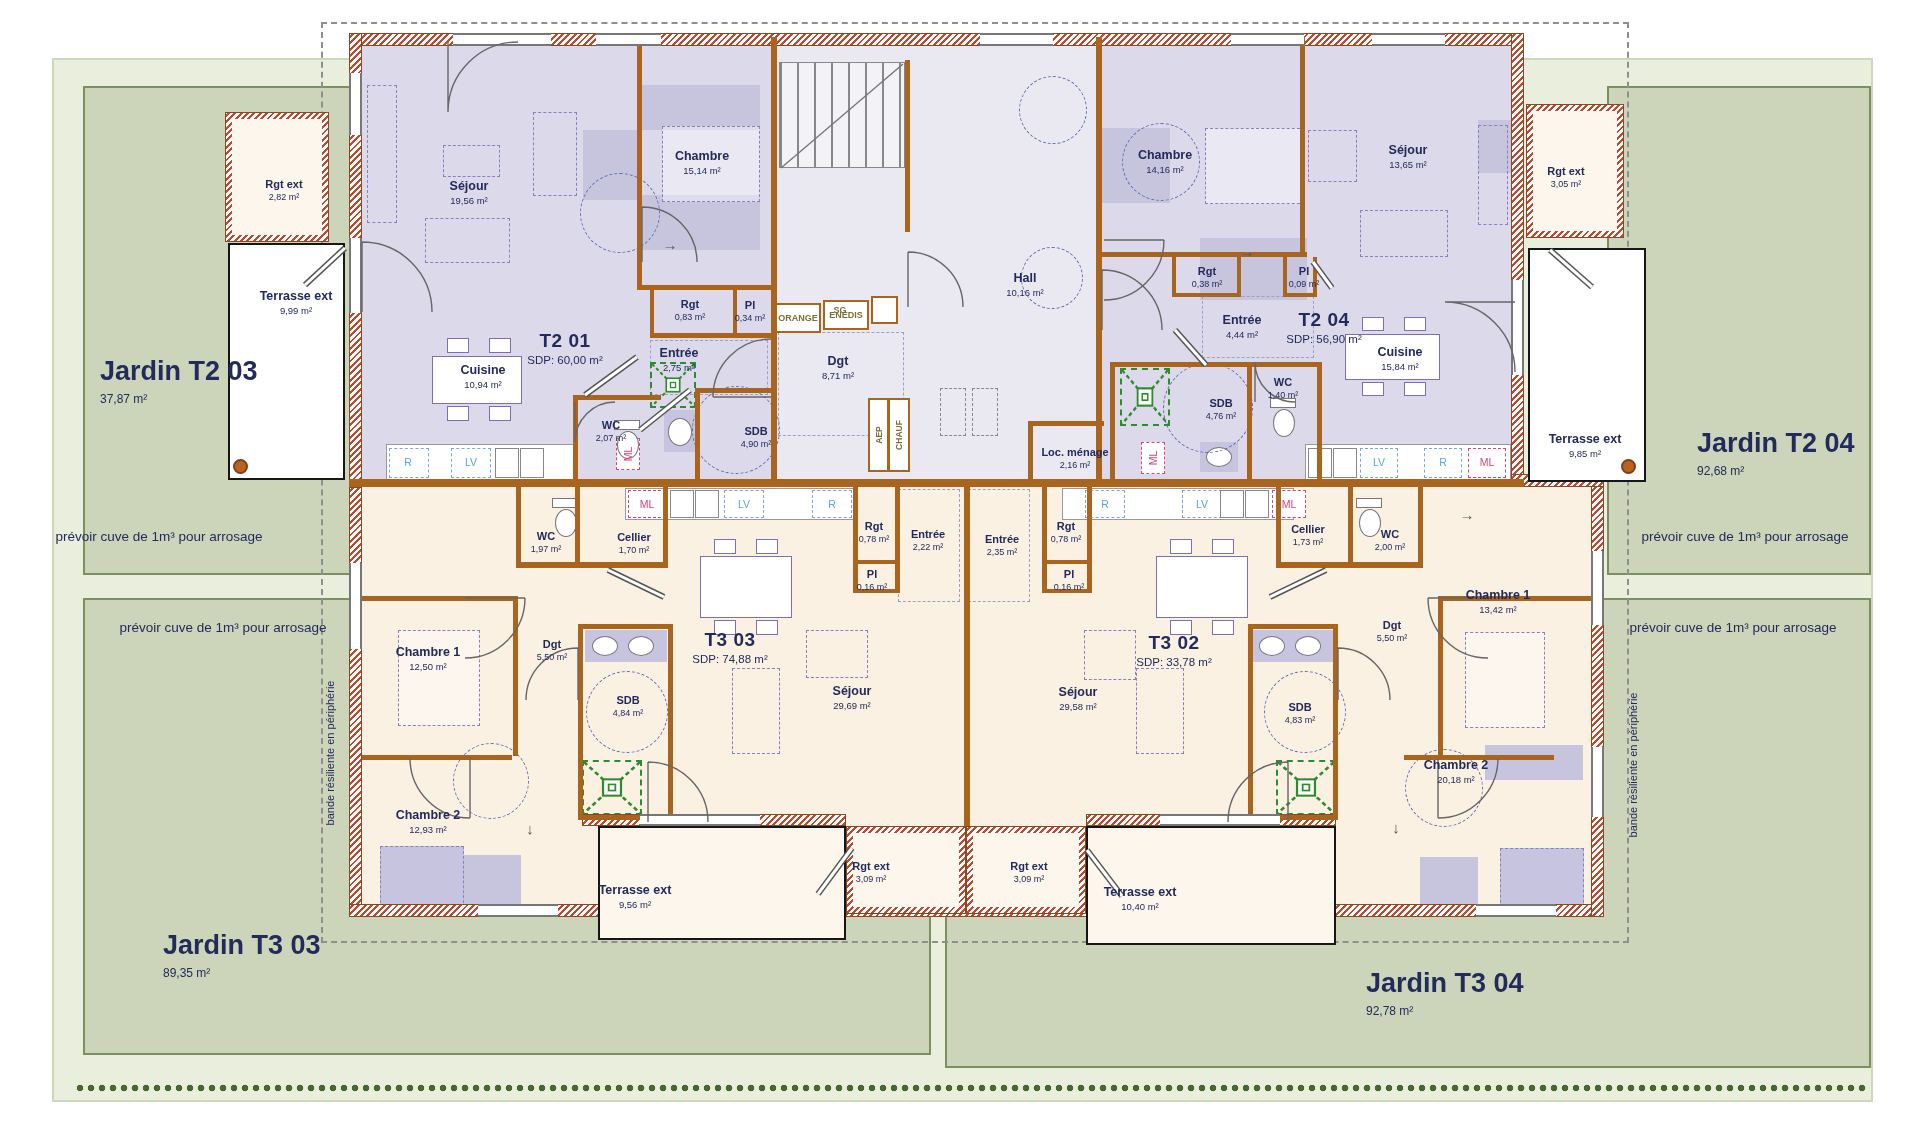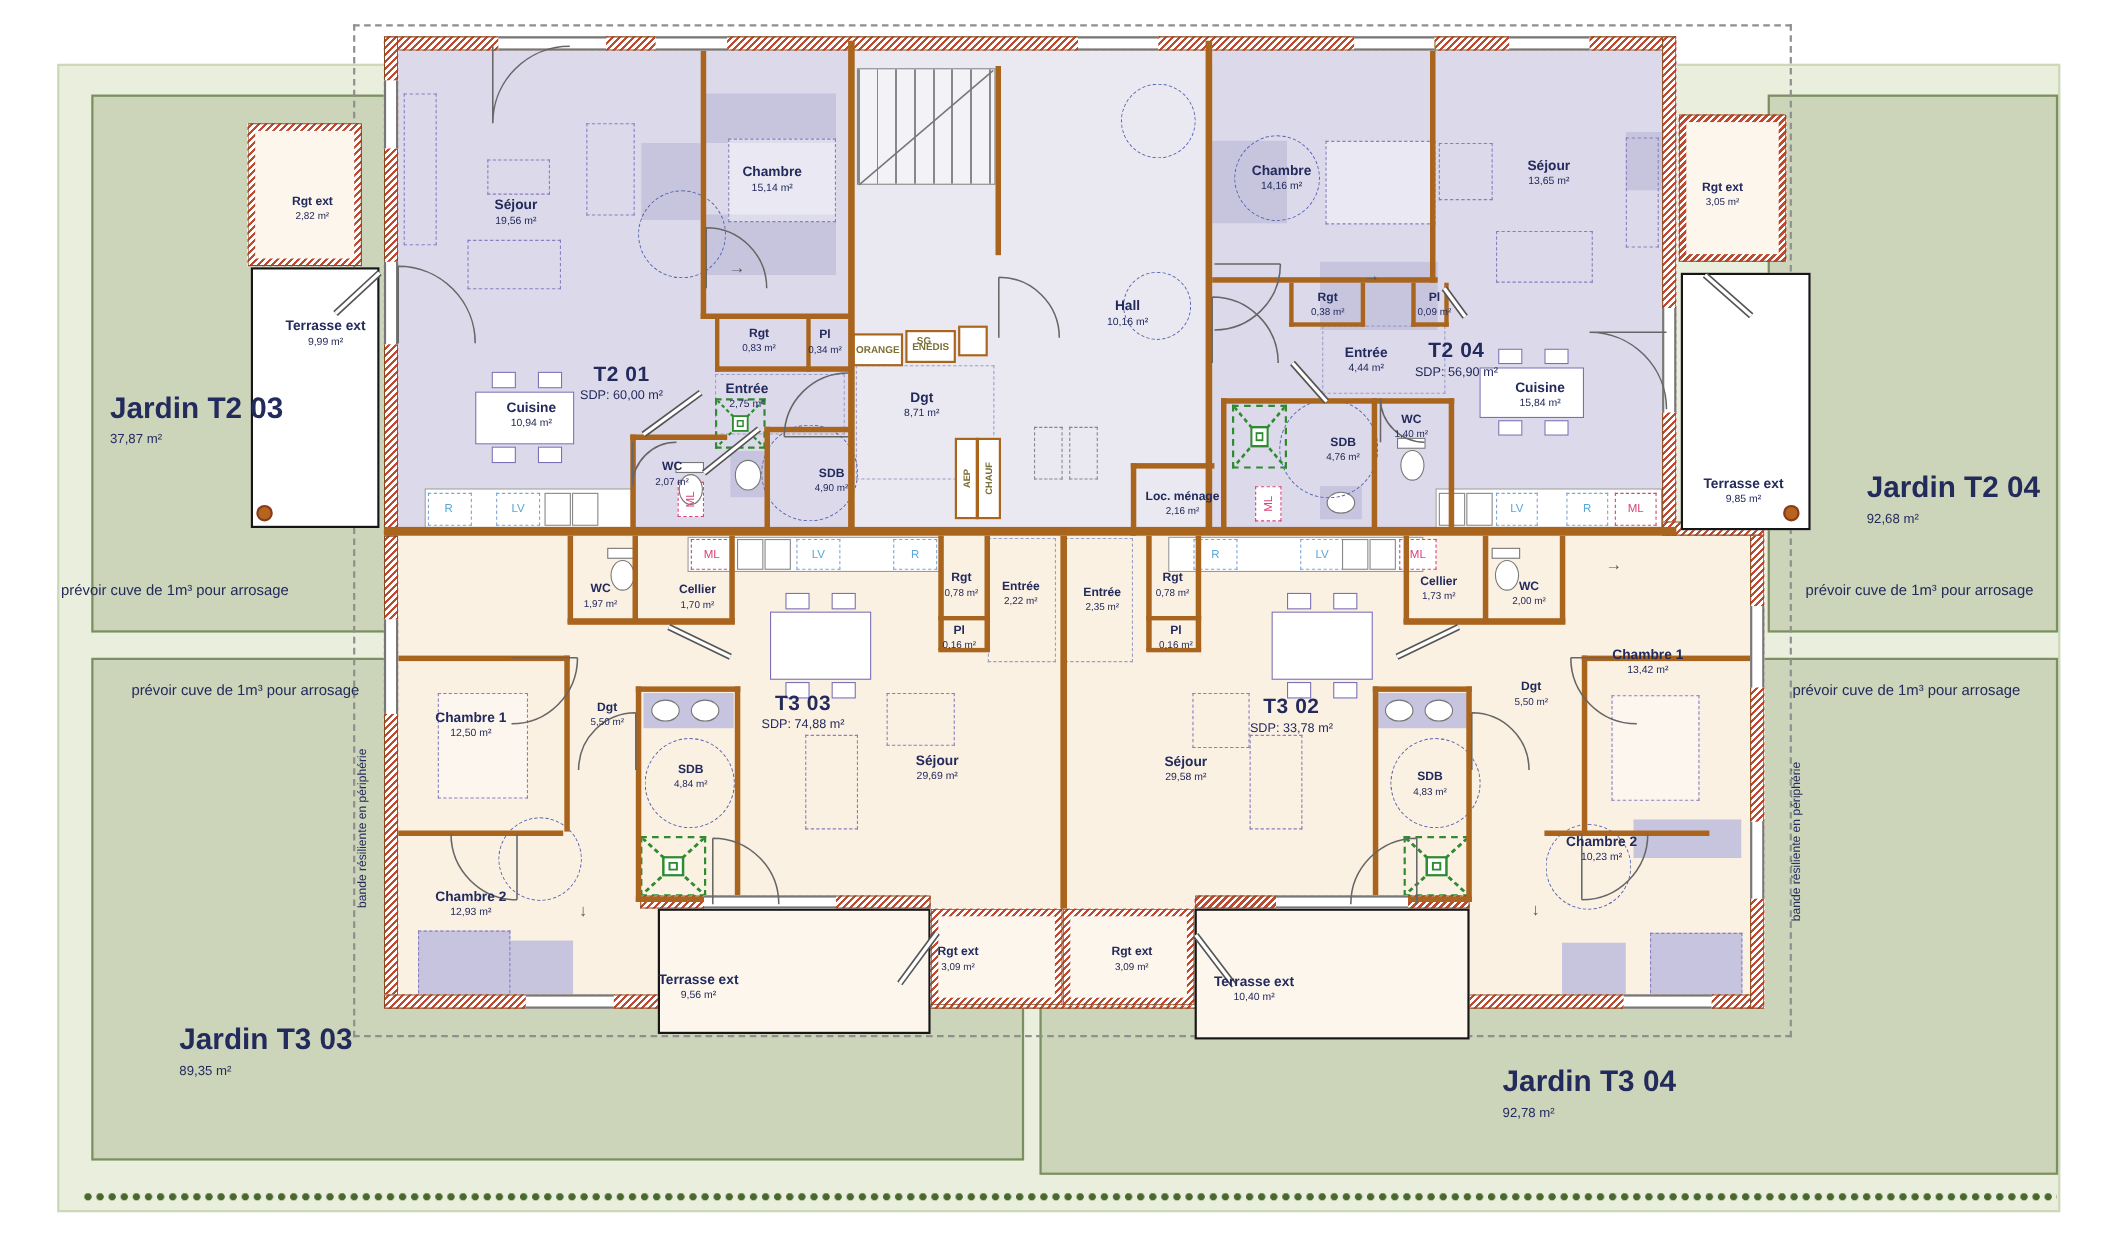--- a/index.html
+++ b/index.html
@@ -543,21 +543,21 @@
   <div class="rlabel sm" style="left:1300px;top:713px">
       <div class="rn">SDB</div>
       <div class="ra">4,83 m²</div>
     </div>
   <div class="rlabel" style="left:1078px;top:699px">
       <div class="rn">Séjour</div>
       <div class="ra">29,58 m²</div>
     </div>
   <div class="rlabel" style="left:1456px;top:772px">
       <div class="rn">Chambre 2</div>
-      <div class="ra">10,23 m²</div>
+      <div class="ra">20,18 m²</div>
     </div>
   <div class="ut" style="left:1174px;top:650px">
       <div class="un">T3 02</div>
       <div class="us">SDP: 33,78 m²</div>
     </div>
 
   <div class="rlabel sm" style="left:284px;top:190px">
       <div class="rn">Rgt ext</div>
       <div class="ra">2,82 m²</div>
     </div>

